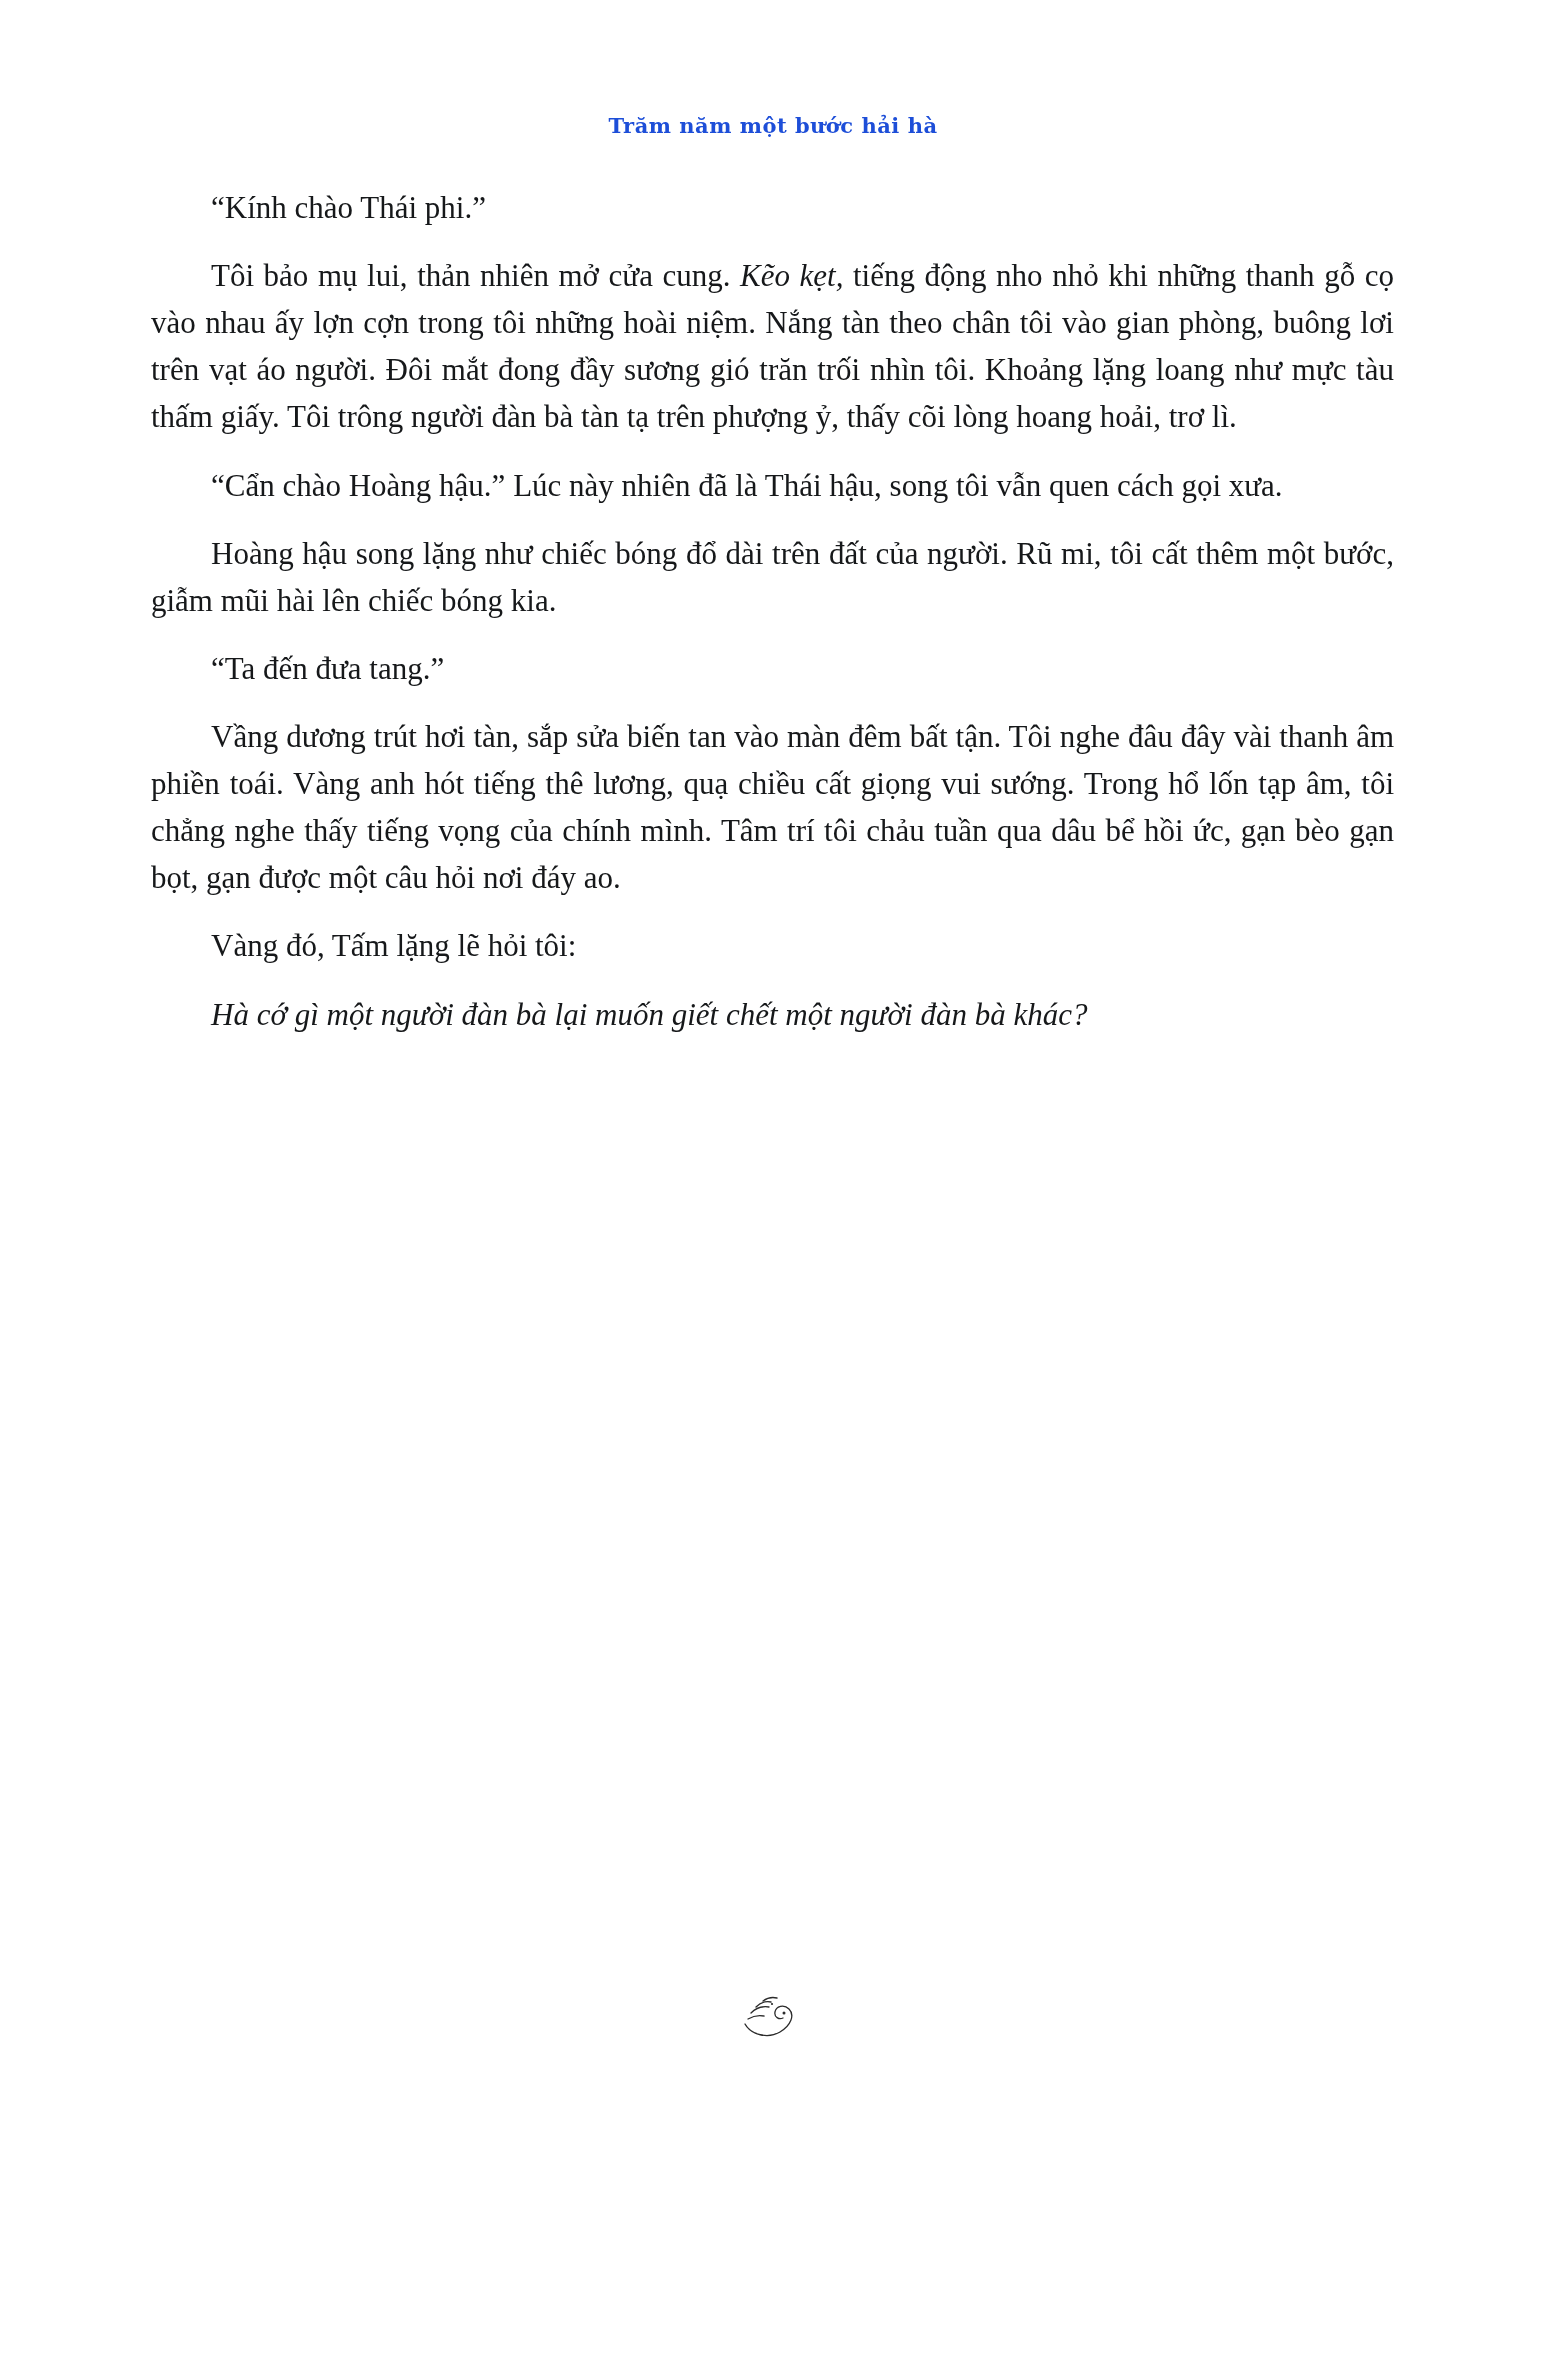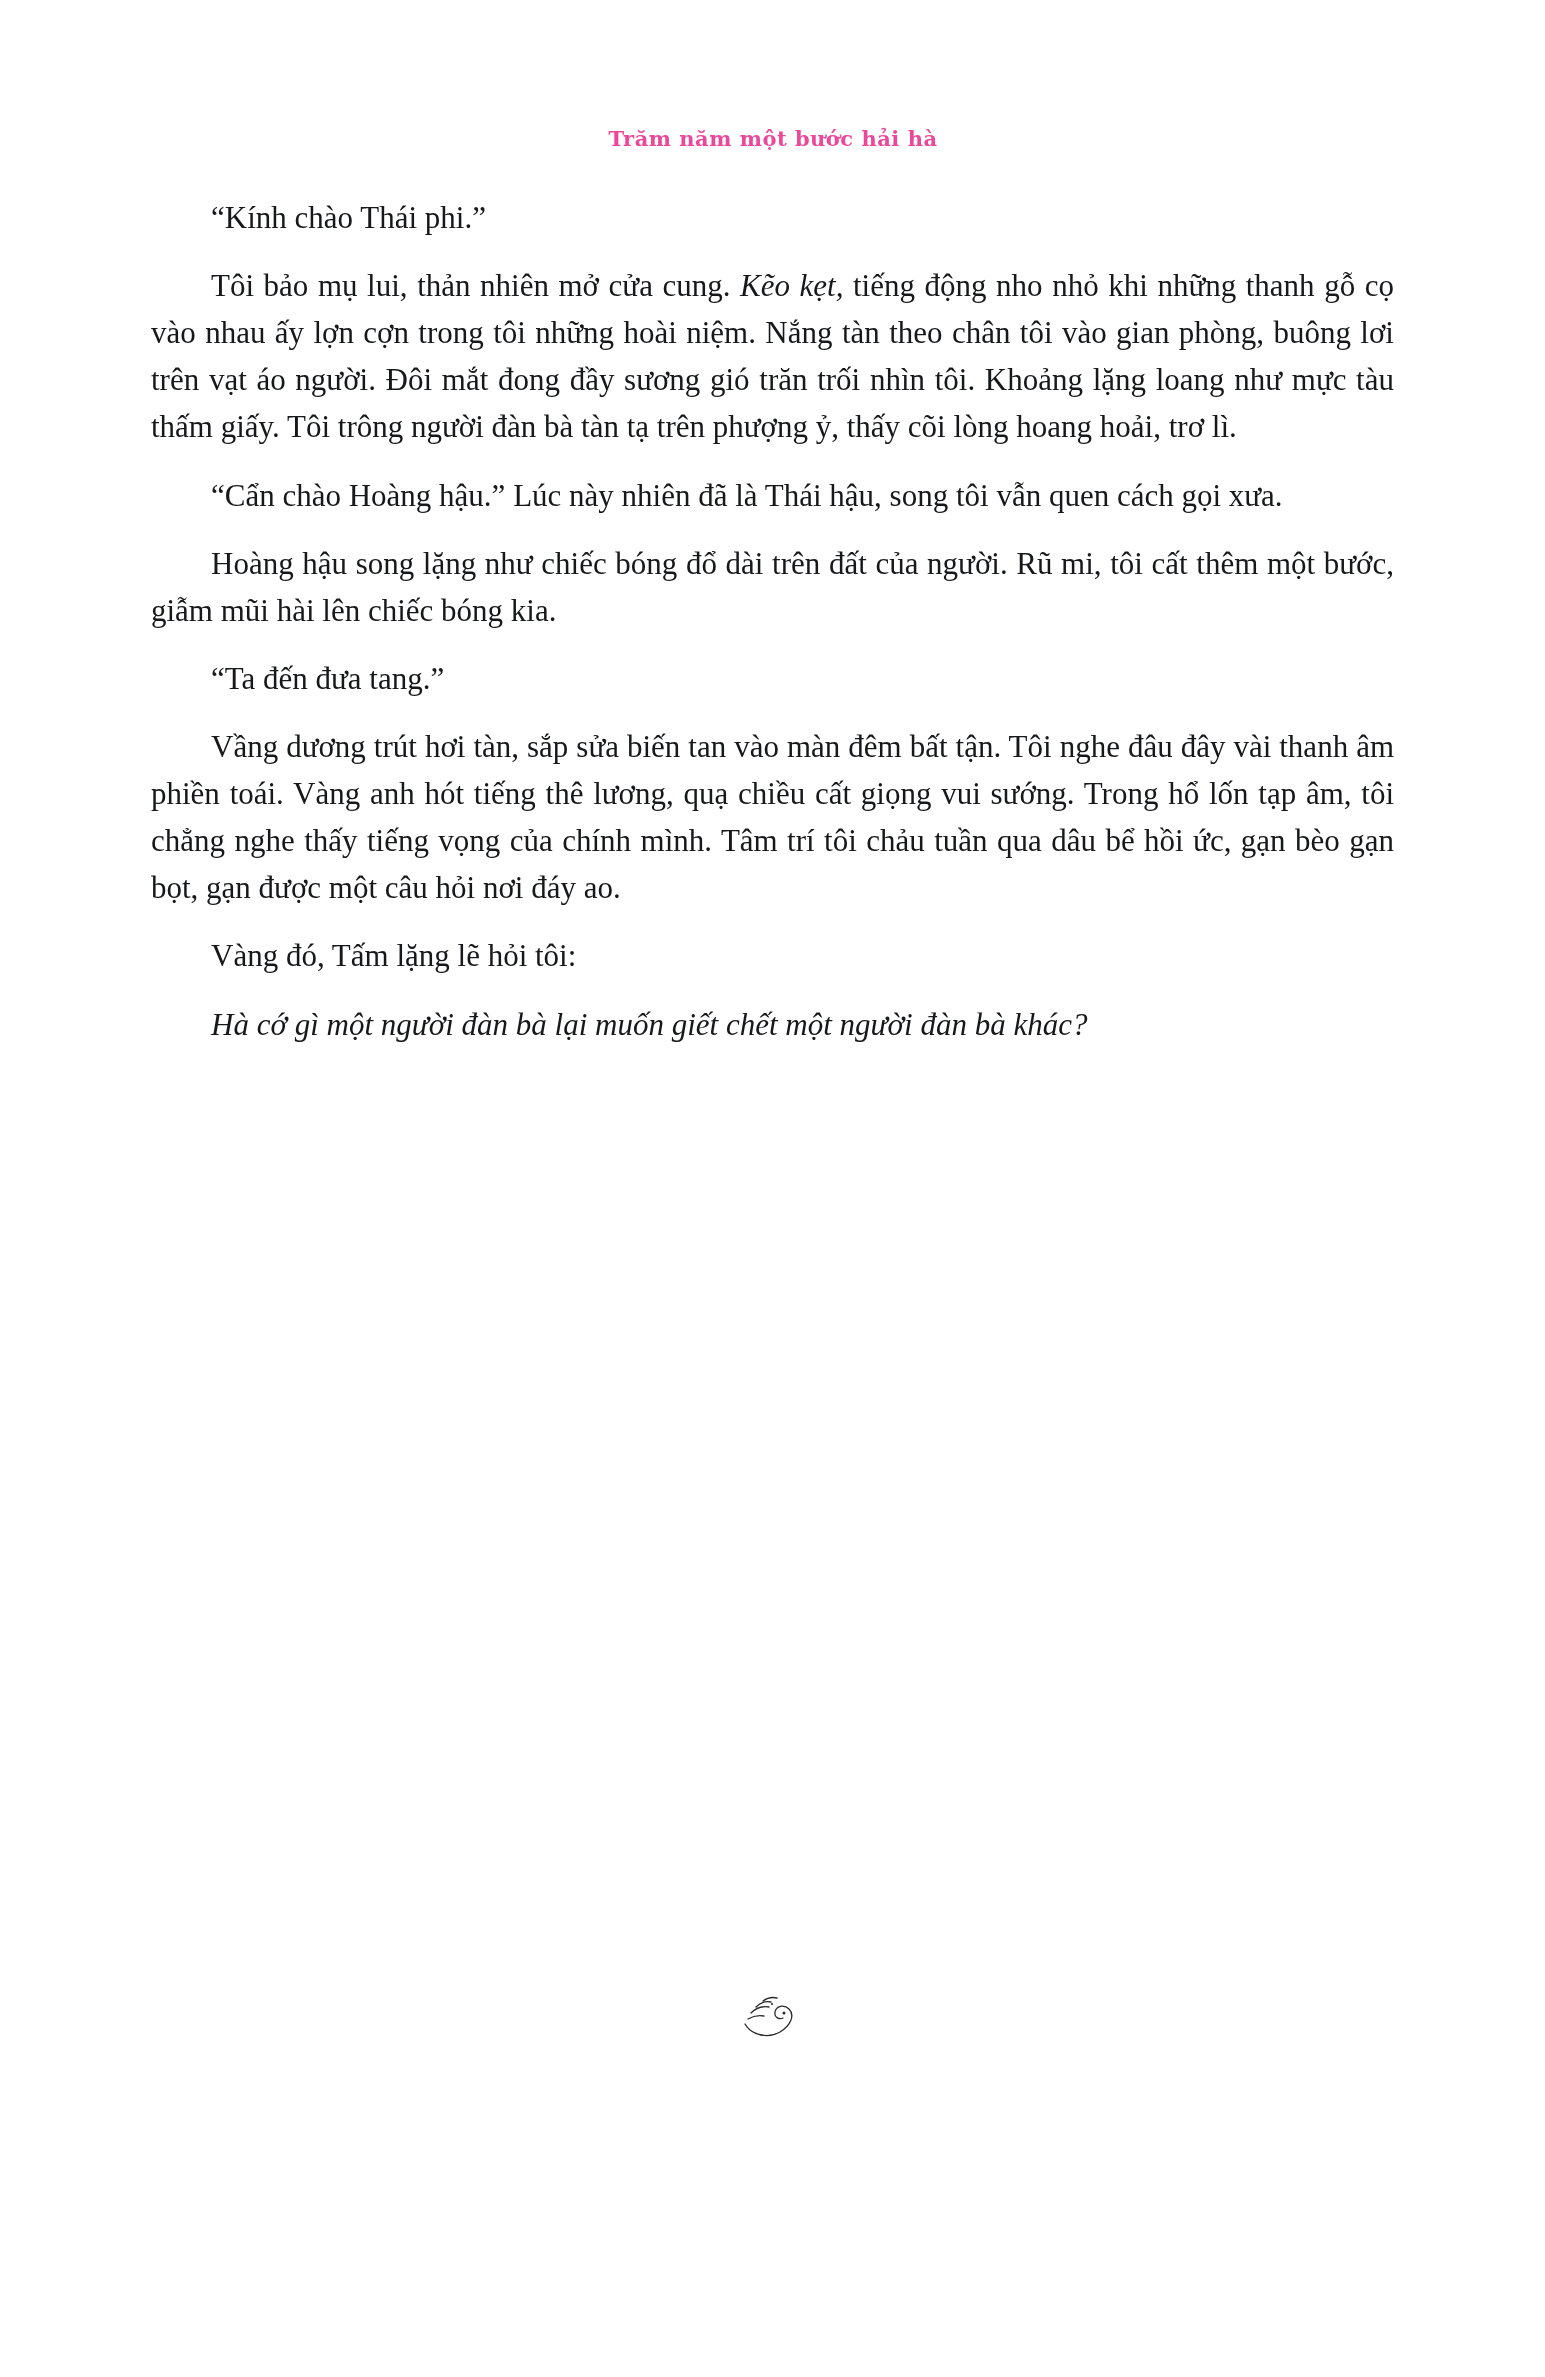--- a/index.html
+++ b/index.html
@@ -15,33 +15,33 @@
     position: relative;
     overflow: hidden;
   }
   .page {
     position: absolute;
     inset: 0;
     padding: 0;
   }
   .running-head {
     position: absolute;
-    top: 126px;
+    top: 113px;
     left: 0;
     right: 0;
     text-align: center;
     font-family: "DejaVu Serif", serif;
     font-size: 21px;
     letter-spacing: 0.5px;
-    color: #ec4899;
+    color: #1d4ed8;
     font-weight: 600;
   }
   .text-block {
     position: absolute;
-    top: 194px;
+    top: 184px;
     left: 151px;
     width: 1243px;
   }
   p.para {
     margin: 0 0 21px 0;
     font-size: 31px;
     line-height: 1.52;
     text-align: justify;
     text-indent: 60px;
     color: #16181a;

